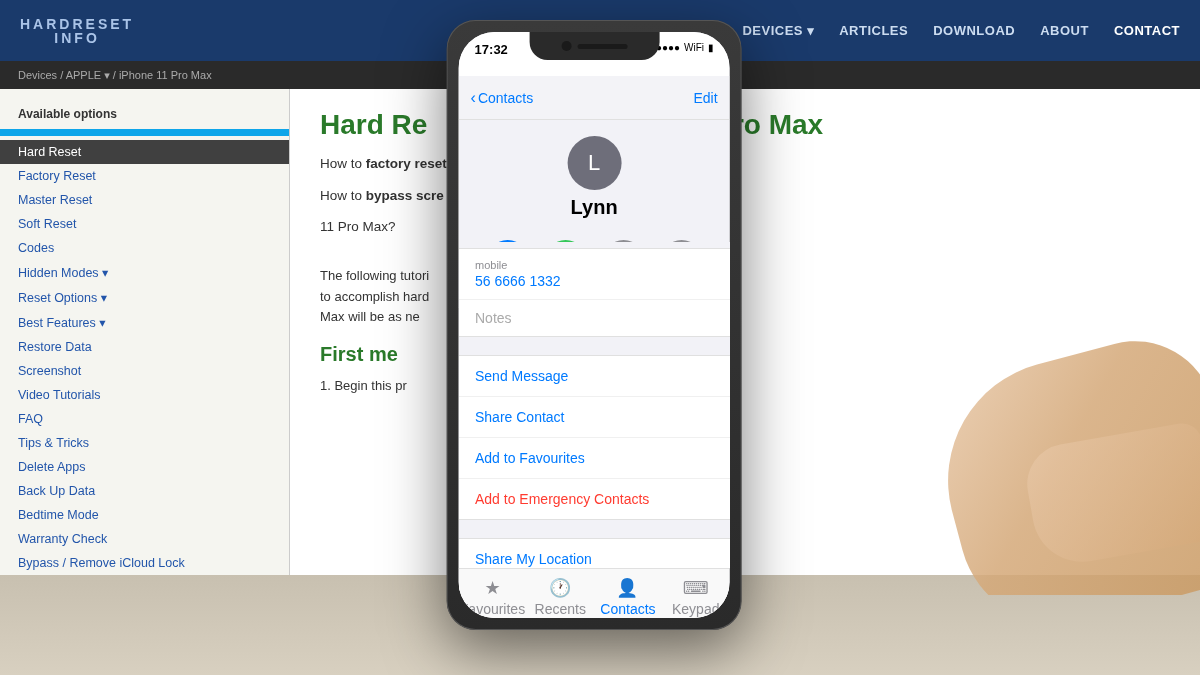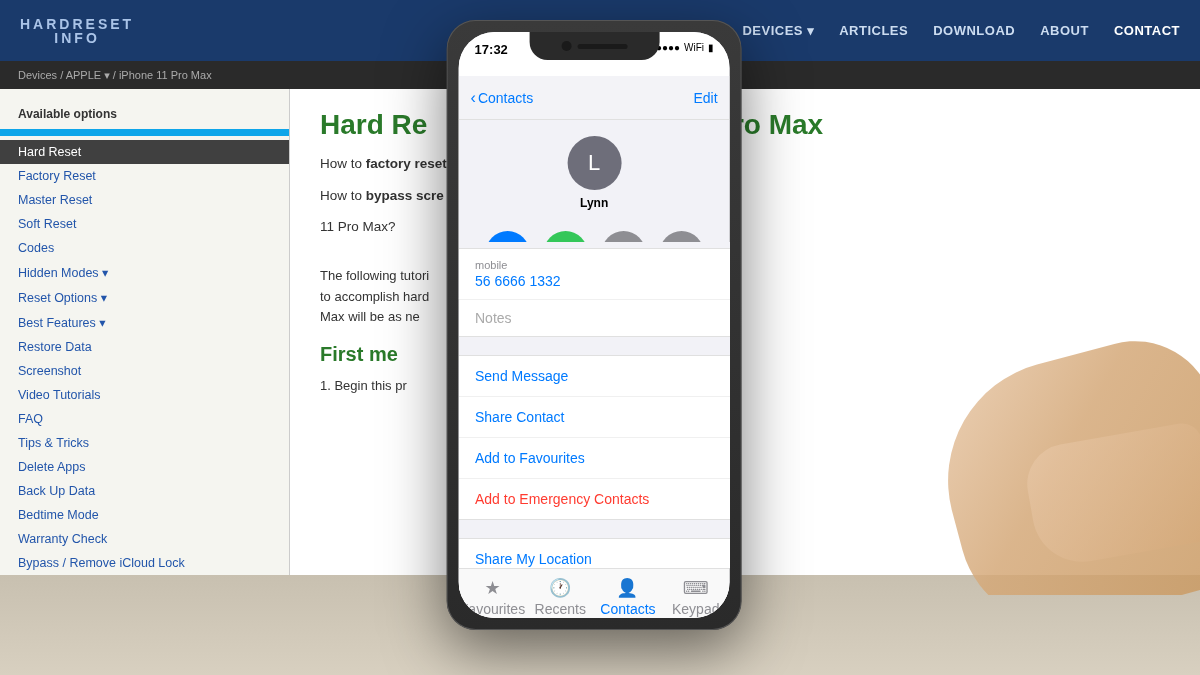--- a/index.html
+++ b/index.html
@@ -319,21 +319,21 @@
       background: #6e6e7a;
       display: flex;
       align-items: center;
       justify-content: center;
       color: white;
       font-size: 22px;
       font-weight: 500;
       margin-bottom: 6px;
     }
     .ios-contact-name {
-      font-size: 12px;
+      font-size: 20px;
       font-weight: 600;
       color: #000;
       margin-bottom: 21px;
     }
     .ios-action-buttons {
       display: flex;
       gap: 14px;
       padding: 0 10px;
     }
     .ios-action-btn {

